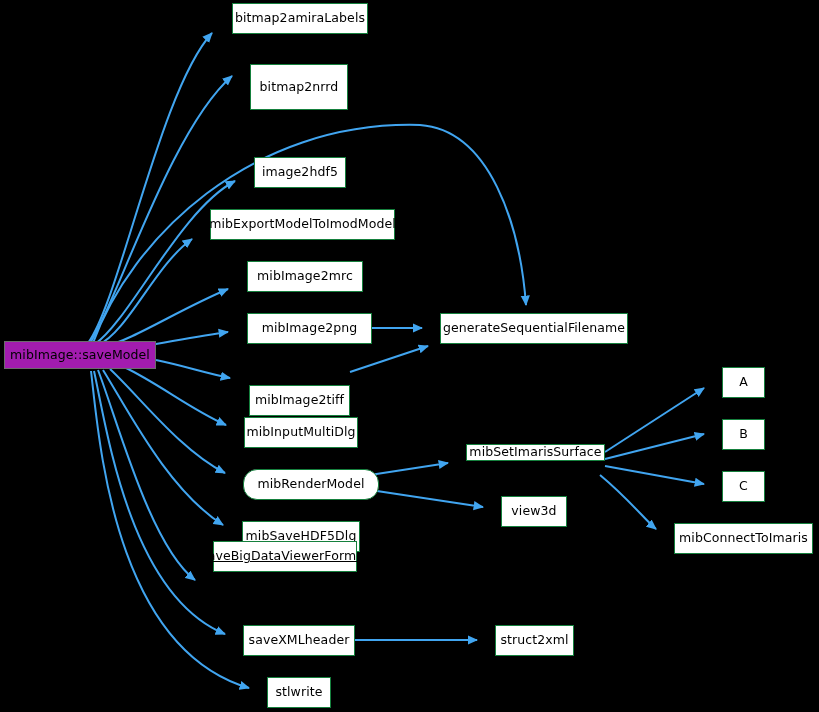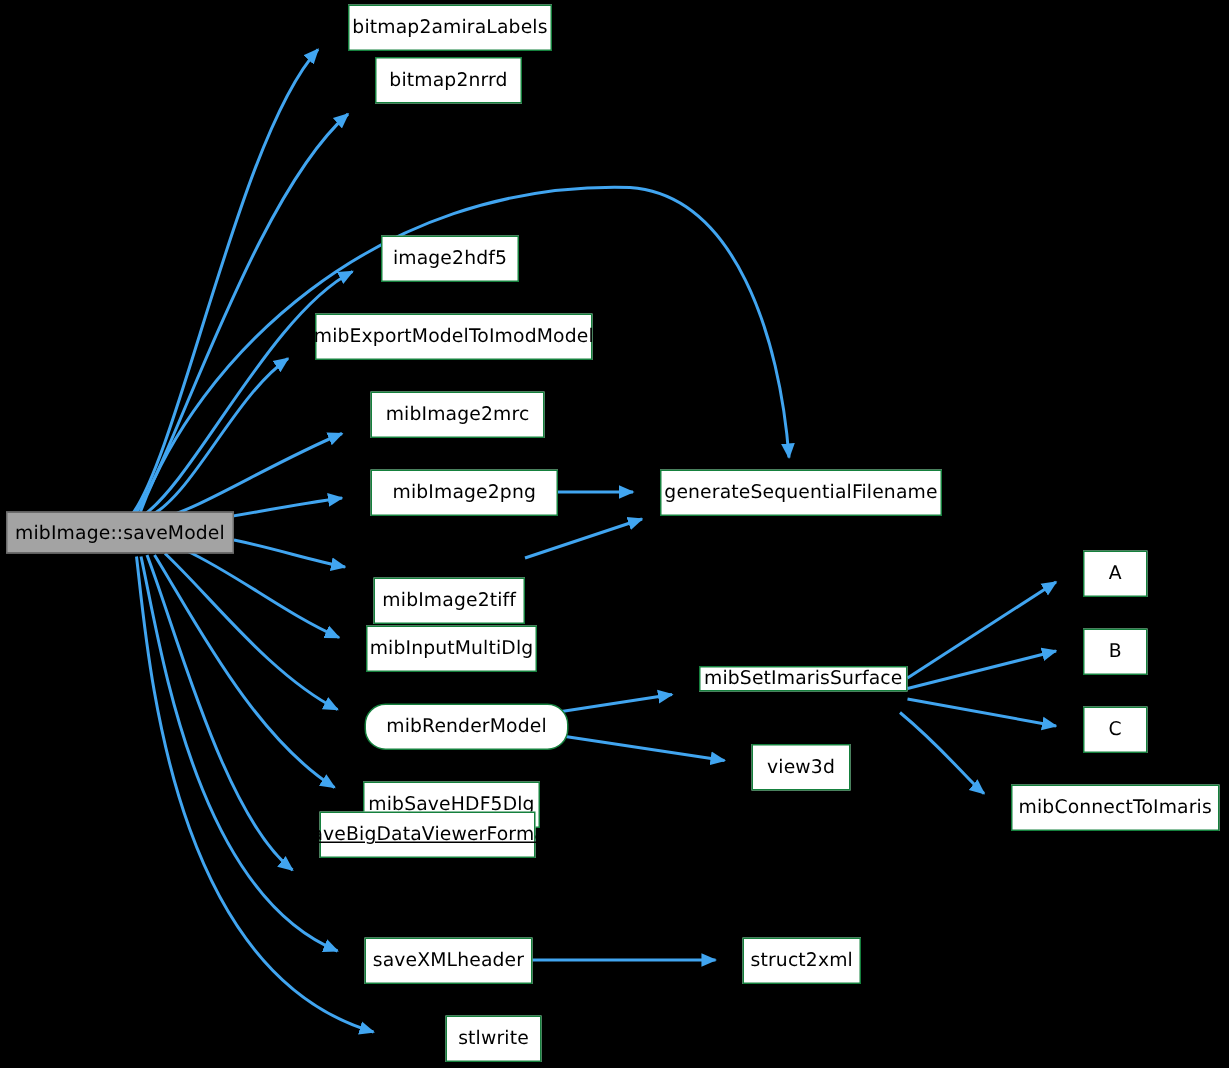--- a/index.html
+++ b/index.html
@@ -32,21 +32,21 @@
     background: #ffffff;
     border: 1px solid #15803d;
     color: #000000;
     font-size: 12.5px;
     line-height: 1;
     letter-spacing: 0.1px;
     white-space: nowrap;
     z-index: 2;
   }
   .node.root {
-    background: #a3a3a3;
+    background: #a21caf;
     border: 1px solid #6b6b6b;
   }
 </style>
 </head>
 <body>
 
 <div id="canvas">
 
   <svg id="edges" viewBox="0 0 819 712" xmlns="http://www.w3.org/2000/svg">
     <defs>
@@ -81,21 +81,21 @@
       </g>
   </svg>
 
   <div id="node-layer">
       <div class="node root" style="left: 4px; top: 341px; width: 152px; height: 28px;">
         <span>mibImage::saveModel</span>
       </div>
       <div class="node" style="left: 232px; top: 3px; width: 136px; height: 31px;">
         <span>bitmap2amiraLabels</span>
       </div>
-      <div class="node" style="left: 250px; top: 38px; width: 98px; height: 31px;">
+      <div class="node" style="left: 250px; top: 64px; width: 98px; height: 46px;">
         <span>bitmap2nrrd</span>
       </div>
       <div class="node" style="left: 254px; top: 157px; width: 92px; height: 31px;">
         <span>image2hdf5</span>
       </div>
       <div class="node" style="left: 210px; top: 209px; width: 185px; height: 31px;">
         <span>mibExportModelToImodModel</span>
       </div>
       <div class="node" style="left: 247px; top: 261px; width: 116px; height: 31px;">
         <span>mibImage2mrc</span>
@@ -114,21 +114,21 @@
       </div>
       <div class="node" style="left: 242px; top: 521px; width: 118px; height: 31px;">
         <span>mibSaveHDF5Dlg</span>
       </div>
       <div class="node" style="left: 213px; top: 541px; width: 144px; height: 31px; text-decoration: underline;">
         <span>saveBigDataViewerFormat</span>
       </div>
       <div class="node" style="left: 243px; top: 625px; width: 112px; height: 31px;">
         <span>saveXMLheader</span>
       </div>
-      <div class="node" style="left: 267px; top: 677px; width: 64px; height: 31px; margin-left: 30px;">
+      <div class="node" style="left: 267px; top: 677px; width: 64px; height: 31px;">
         <span>stlwrite</span>
       </div>
       <div class="node" style="left: 440px; top: 313px; width: 188px; height: 31px;">
         <span>generateSequentialFilename</span>
       </div>
       <div class="node" style="left: 466px; top: 444px; width: 139px; height: 17px;">
         <span>mibSetImarisSurface</span>
       </div>
       <div class="node" style="left: 501px; top: 496px; width: 66px; height: 31px;">
         <span>view3d</span>

